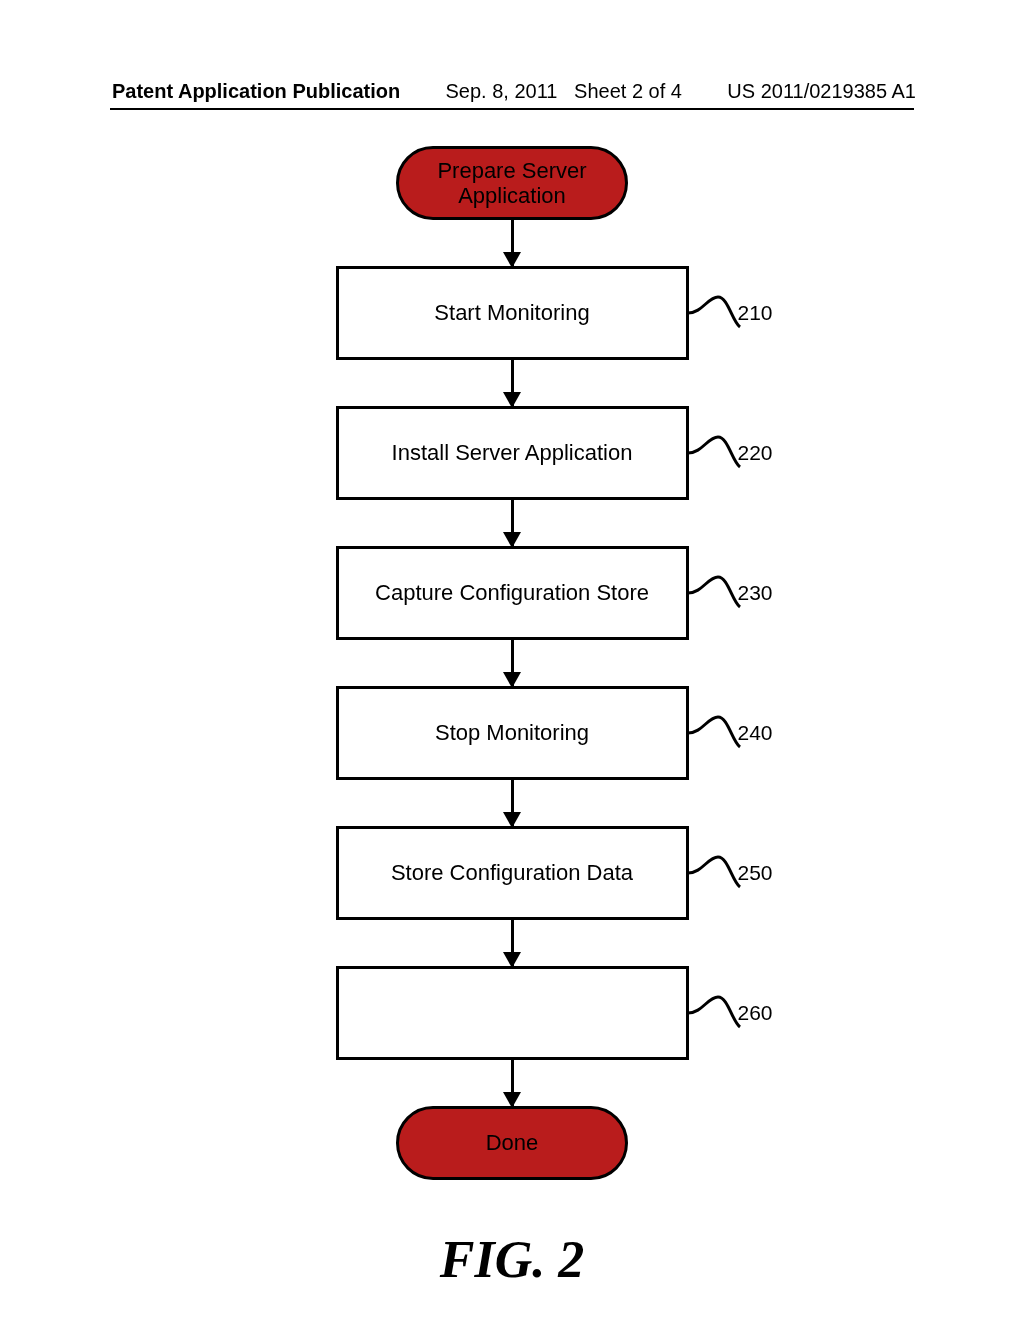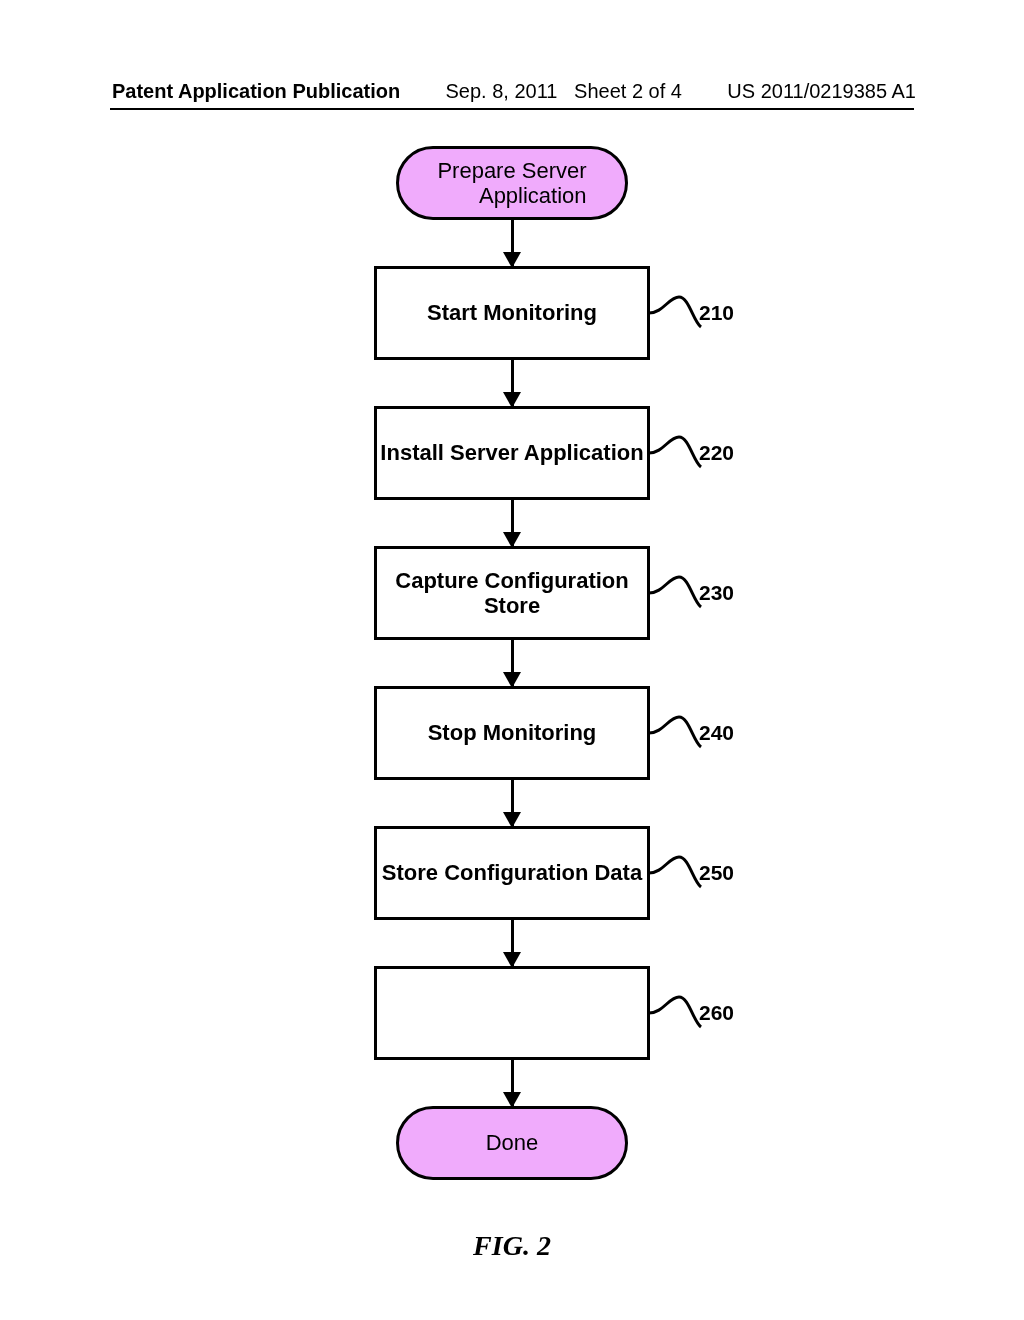--- a/index.html
+++ b/index.html
@@ -51,38 +51,37 @@
     position: relative;
   }
   .terminator {
     width: 232px;
     height: 74px;
     border: 3px solid #000;
     border-radius: 37px;
     display: flex;
     align-items: center;
     justify-content: center;
-    text-align: right;
+    text-align: center;
     font-size: 22px;
     line-height: 1.15;
-    background: #f0abfc;
+    background: #b91c1c;
   }
   .process {
-    width: 276px;
+    width: 353px;
     height: 94px;
     border: 3px solid #000;
     display: flex;
     align-items: center;
     justify-content: center;
     text-align: center;
     font-size: 22px;
     line-height: 1.15;
     background: #fff;
     position: relative;
-    font-weight: bold;
   }
   .arrow {
     width: 3px;
     height: 46px;
     background: #000;
     position: relative;
   }
   .arrow::after {
     content: "";
     position: absolute;
@@ -106,21 +105,21 @@
   .ref-label svg { display: block; }
   .ref-label span {
     font-size: 21px;
     margin-left: -4px;
   }
   .figure-caption {
     margin-top: 50px;
     font-family: "Times New Roman", Times, serif;
     font-weight: bold;
     font-style: italic;
-    font-size: 28px;
+    font-size: 52px;
     text-align: center;
   }
 </style>
 </head>
 <body>
 
 <div class="header">
   <span class="left">Patent Application Publication</span>
   <span class="center">
     <span>Sep. 8, 2011</span>&nbsp;&nbsp;&nbsp;<span>Sheet 2 of 4</span>

